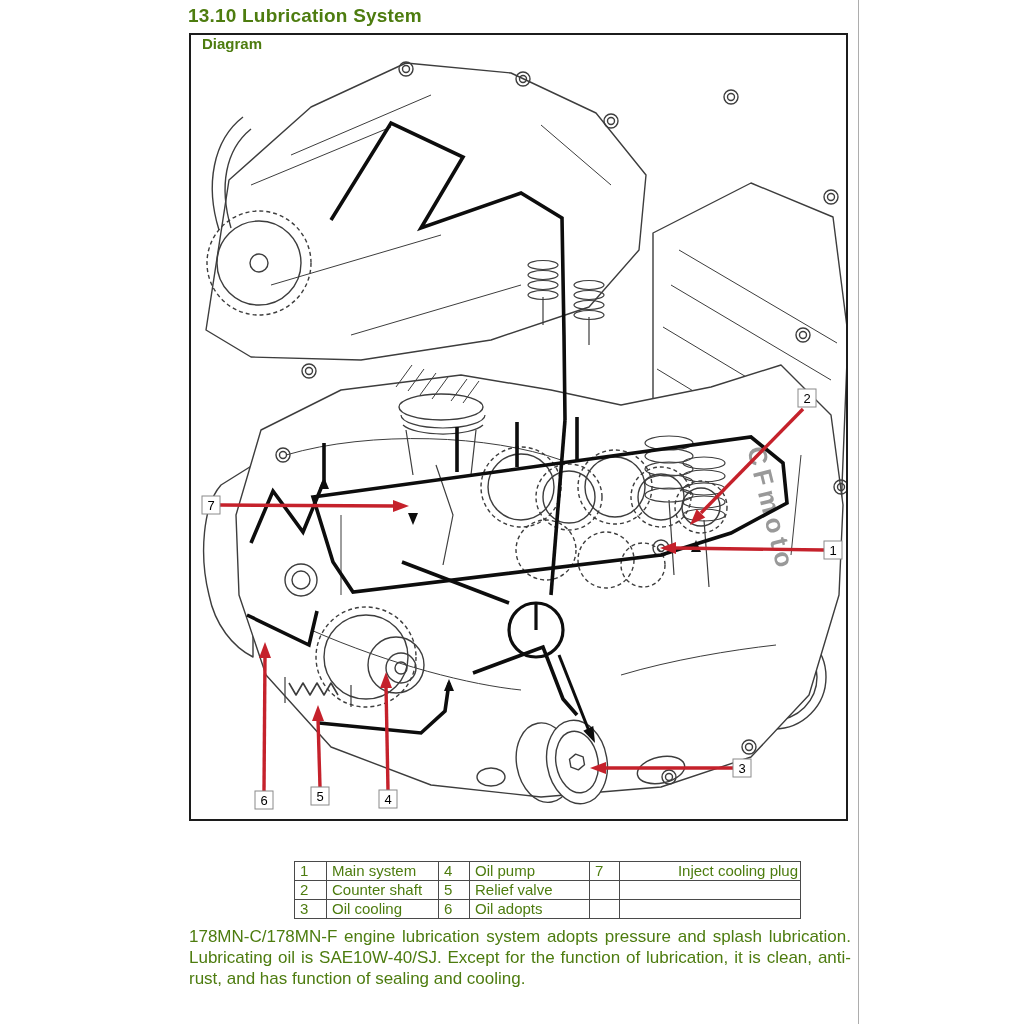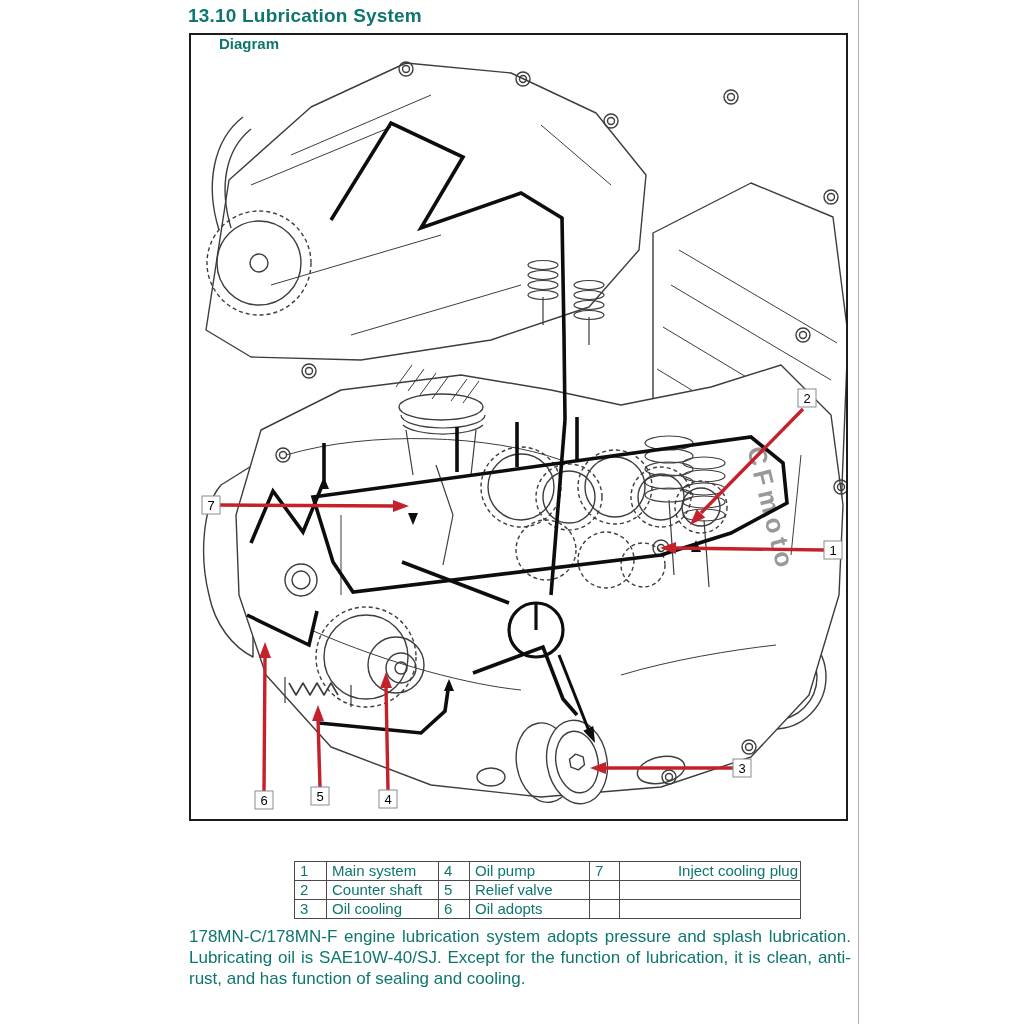--- a/index.html
+++ b/index.html
@@ -1,22 +1,22 @@
 <!DOCTYPE html>
 <html><head>
 <meta charset="utf-8">
 <style>
   html,body{margin:0;padding:0;background:#ffffff;}
   #page{position:relative;width:1024px;height:1024px;background:#ffffff;overflow:hidden;
-        font-family:"Liberation Sans","DejaVu Sans",sans-serif;color:#0f766e;}
+        font-family:"Liberation Sans","DejaVu Sans",sans-serif;color:#4d7c0f;}
   .abs{position:absolute;}
   #page-title{left:188px;top:5px;font-size:19px;font-weight:bold;letter-spacing:.2px;}
   #page-edge-line{left:858px;top:0;width:1px;height:1024px;background:#adadad;}
   #diagram-box{left:189px;top:33px;width:659px;height:788px;border:2px solid #1c1c1c;box-sizing:border-box;background:#fff;}
-  #diagram-label{left:219px;top:35px;font-size:15px;font-weight:bold;}
+  #diagram-label{left:202px;top:35px;font-size:15px;font-weight:bold;}
   #diagram-svg{position:absolute;left:0;top:0;width:655px;height:784px;}
   #section-heading{left:190px;top:837px;font-size:16px;font-weight:bold;}
   #legend-table{left:294px;top:861px;border-collapse:collapse;table-layout:fixed;}
   #legend-table td{border:1.6px solid #4a4a4a;height:18px;font-size:15px;padding:0 2px 0 5px;
                    white-space:nowrap;overflow:hidden;line-height:18px;}
   td.num{width:24px;} td.lbl1{width:104px;} td.num2{width:23px;} td.lbl2{width:112px;}
   td.num3{width:22px;} td.lbl3{width:173px;text-align:right;}
   #body-text{left:189px;top:926px;width:662px;font-size:17px;line-height:21px;text-align:justify;}
   #body-text p{margin:0;}
   .callout-text{font-size:13px;font-family:"Liberation Sans",sans-serif;}

